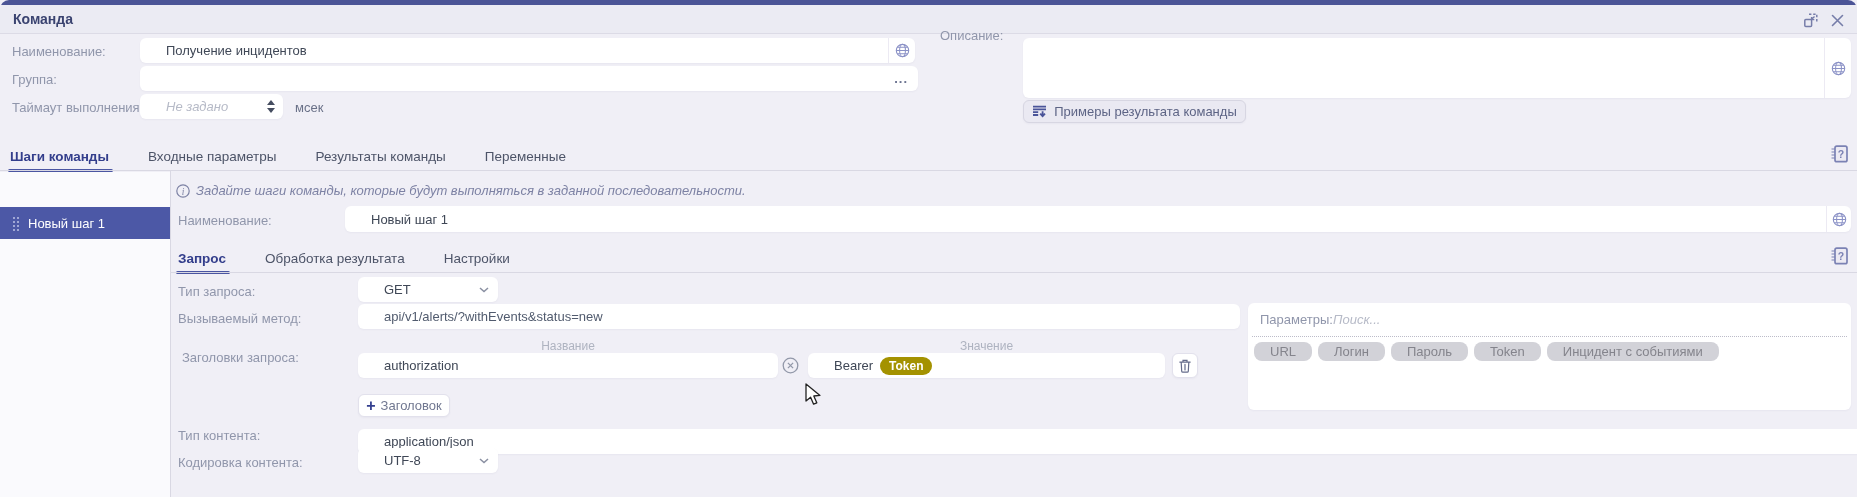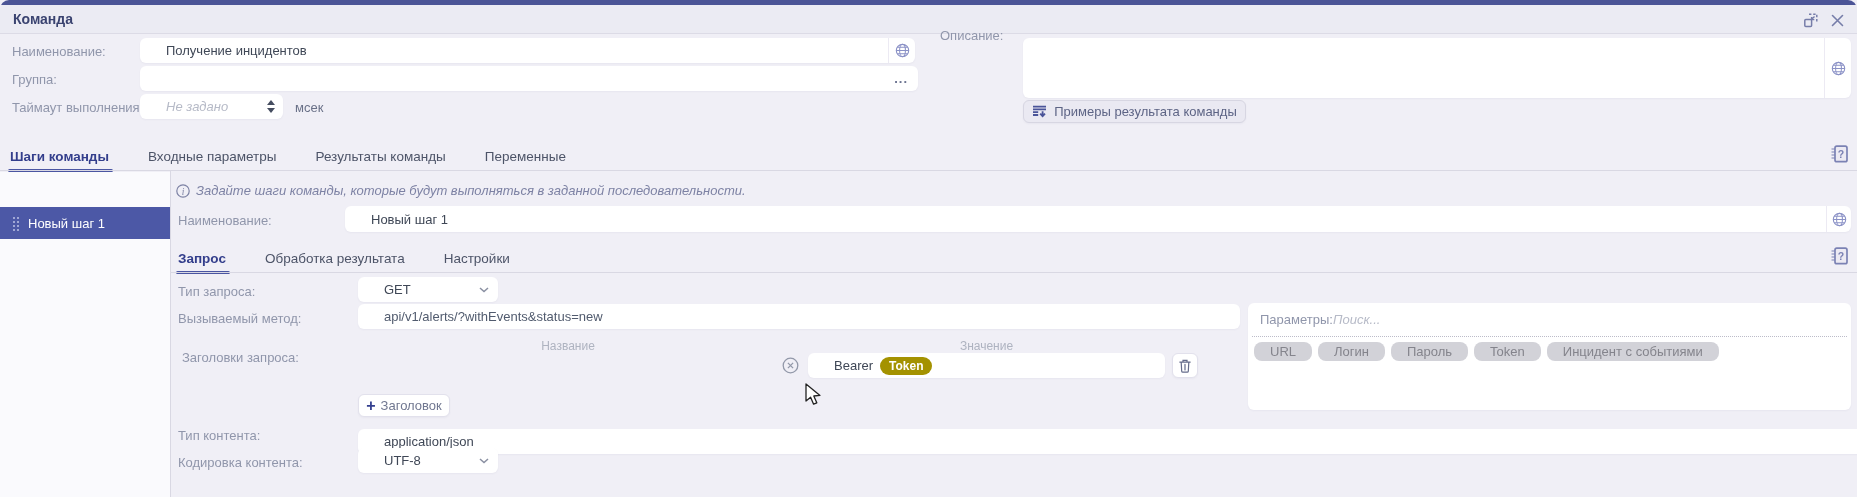--- a/index.html
+++ b/index.html
@@ -239,20 +239,23 @@
       <span class="chip">Пароль</span>
       <span class="chip">Token</span>
       <span class="chip">Инцидент с событиями</span>
     </div>
   </div>
 
   <div class="abs lbl" style="left:166px; top:350px;margin-left:16px;">Заголовки запроса:</div>
   <div class="abs colhead" style="left:358px; top:339px; width:420px;">Название</div>
   <div class="abs colhead" style="left:808px; top:339px; width:357px;">Значение</div>
 
+  <div class="abs inp" style="left:358px; top:353px; width:420px;">
+    <span class="txt">authorization</span>
+  </div>
   <div class="abs" style="left:782px; top:357px; cursor:pointer;">
     <svg width="17" height="17" viewBox="0 0 17 17">
       <circle cx="8.5" cy="8.5" r="7.3" fill="none" stroke="#9298a9" stroke-width="1.3"></circle>
       <path d="M5.9 5.9 l5.2 5.2 M11.1 5.9 l-5.2 5.2" stroke="#9298a9" stroke-width="1.3"></path>
     </svg>
   </div>
   <div class="abs inp" style="left:808px; top:353px; width:357px;">
     <span class="txt">Bearer</span>
     <span class="tokenchip">Token</span>
   </div>

